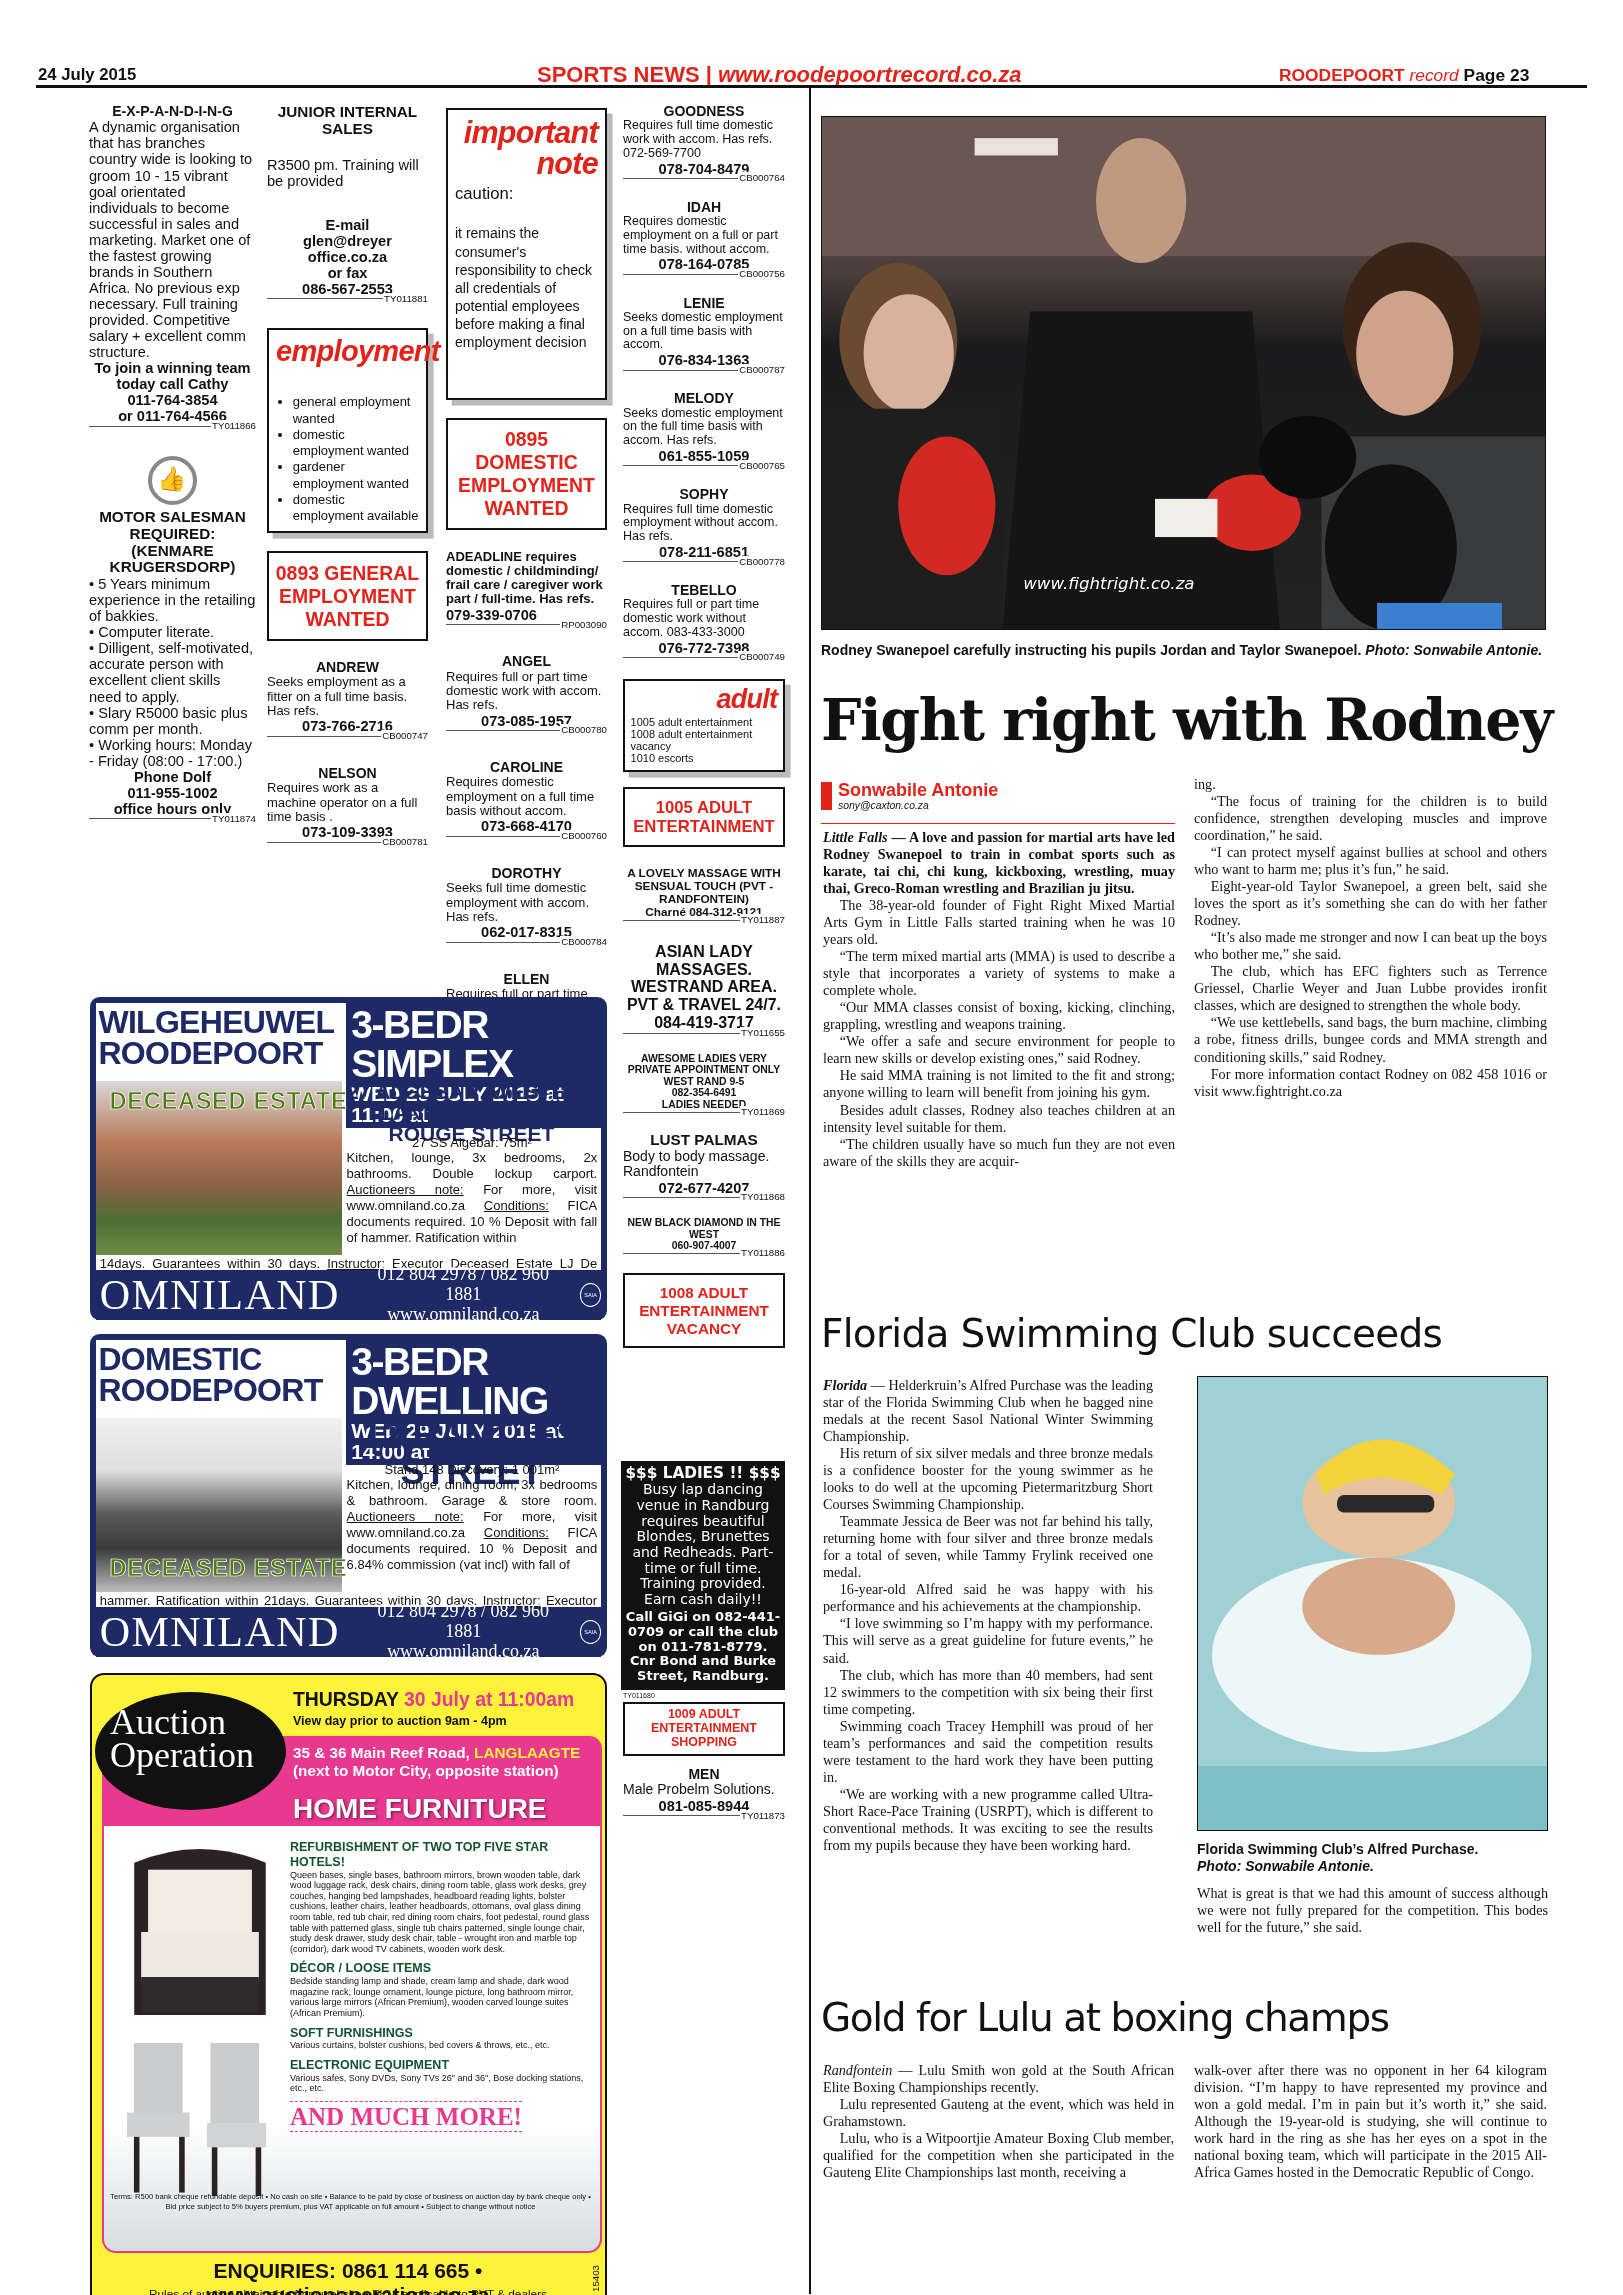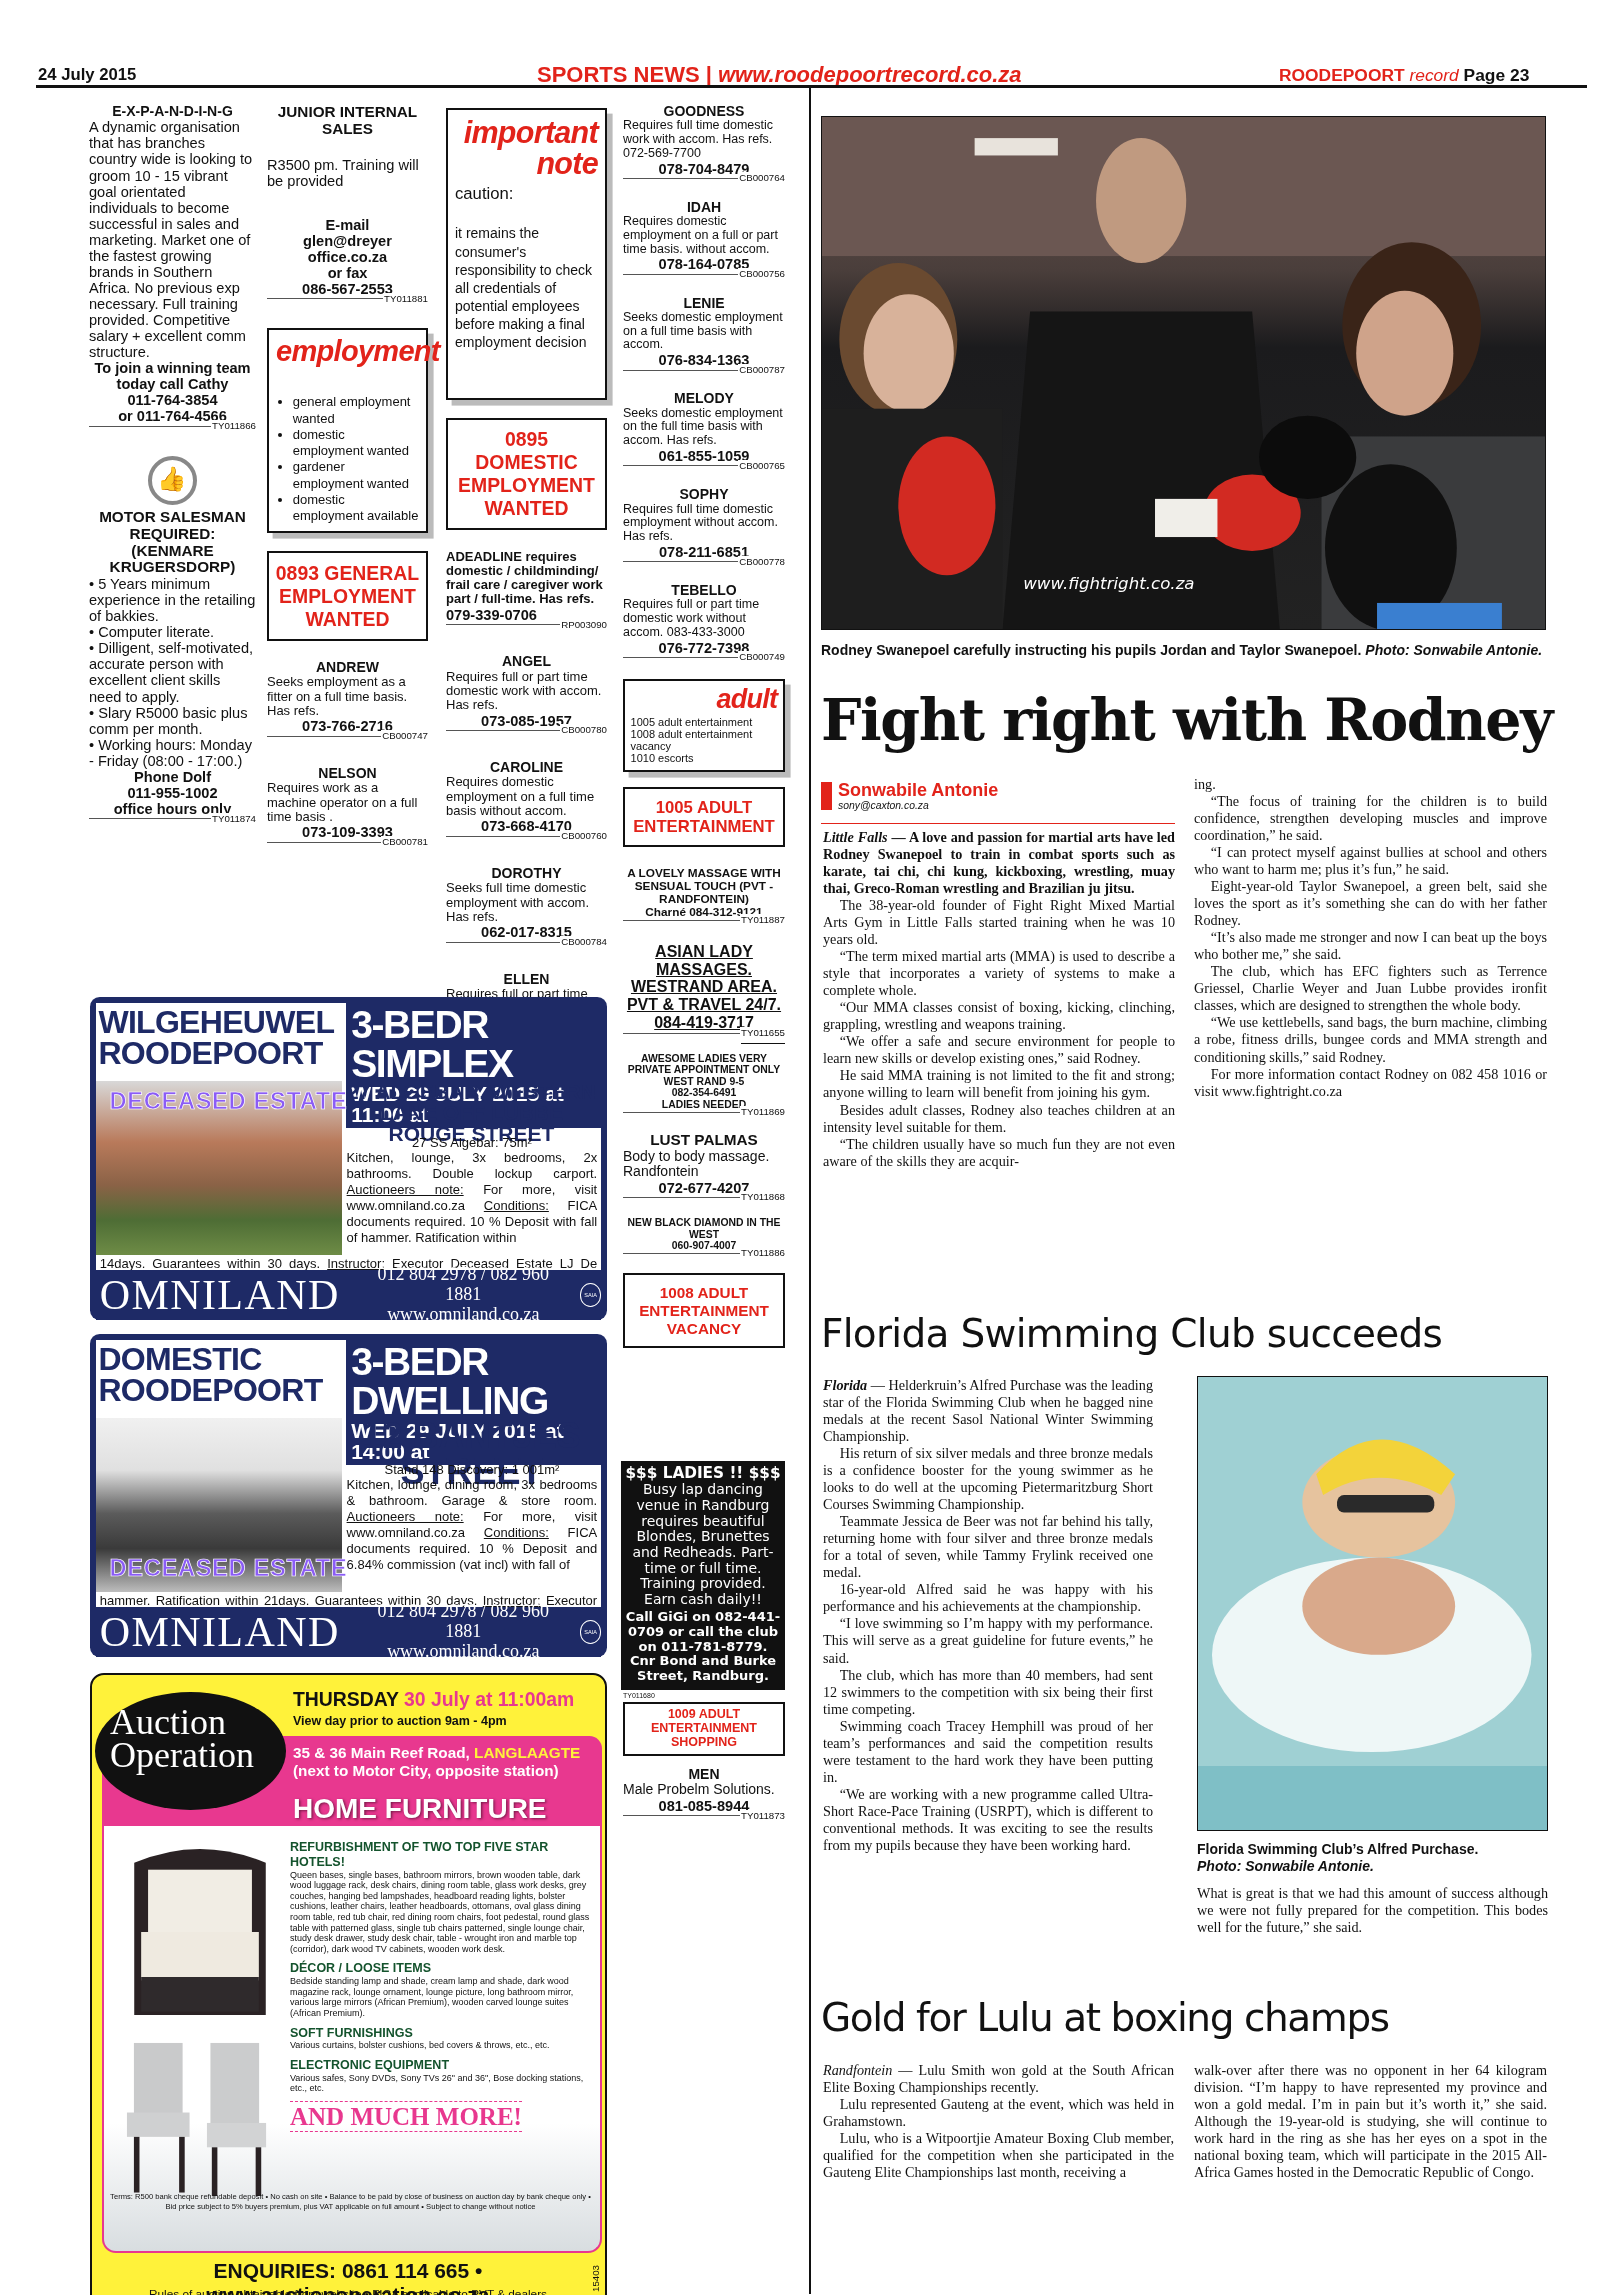--- a/index.html
+++ b/index.html
@@ -28,21 +28,21 @@
 
   
   .prop { position: absolute; left: 90px; width: 517px; background: #1e2a66; border-radius: 9.7px; padding: 5.6px; color: #fff; }
   .prop .inner { background: #fff; position: relative; height: 100%; }
   .prop .suburb { position: absolute; left: 0; top: 0; width: 246px; font-weight: bold; color: #1e2a66; font-size: 32px; line-height: 0.98; padding: 4.2px 2.8px; background: #fff; letter-spacing: -0.7px; }
   .prop .headline { position: absolute; left: 250px; top: 0; right: 0; background: #1e2a66; color: #fff; font-weight: bold; padding: 2.8px 5.6px; line-height: 1; }
   .prop .headline .big { font-size: 39px; letter-spacing: -1.4px; }
   .prop .headline .when { font-size: 21px; }
   .prop .addr { position: absolute; left: 250px; right: 4.2px; color: #1e2a66; font-weight: bold; text-align: center; line-height: 1; }
   .prop .photo { position: absolute; left: 0; width: 246px; }
-  .prop .estate { position: absolute; left: 14px; color: #8b5cf6; font-weight: bold; font-size: 23.6px; background: rgba(255,255,255,0.0); -webkit-text-stroke: 0.7px #fff; letter-spacing: 0.7px; }
+  .prop .estate { position: absolute; left: 14px; color: #4d7c0f; font-weight: bold; font-size: 23.6px; background: rgba(255,255,255,0.0); -webkit-text-stroke: 0.7px #fff; letter-spacing: 0.7px; }
   .prop .desc { position: absolute; left: 251px; right: 4.2px; color: #111; font-size: 13px; line-height: 1.22; text-align: justify; }
   .prop .desc .sz { text-align: center; display: block; }
   .prop .desc2 { position: absolute; left: 4.2px; right: 4.2px; color: #111; font-size: 13px; line-height: 1.22; text-align: justify; }
   .prop u { text-decoration: underline; }
   .prop .foot { position: absolute; left: 0; right: 0; bottom: -5.6px; height: 50px; background: #1e2a66; display: flex; align-items: center; }
   .prop .logo { font-family: "Liberation Serif", serif; font-size: 42px; color: #fff; letter-spacing: 1.4px; padding-left: 4.2px; line-height: 1; }
   .prop .contact { text-align: center; font-family: "Liberation Serif", serif; font-size: 18px; line-height: 1.1; margin-left: 28px; }
   .prop .seal { width: 23.6px; height: 23.6px; border-radius: 50%; border: 1.4px solid #fff; margin-left: 21px; font-size: 5.6px; display: flex; align-items: center; justify-content: center; }
 
   
@@ -253,21 +253,21 @@
     <div style="font-size:11px; margin-top:2.8px;">1005  adult entertainment</div>
     <div style="font-size:11px;">1008  adult entertainment vacancy</div>
     <div style="font-size:11px;">1010 escorts</div>
   </div>
   <div class="catbox" style="font-size:16.7px;">1005 ADULT ENTERTAINMENT</div>
   <div class="ad" style="margin-bottom:12.5px;">
     <div class="ttl" style="font-size:11.8px;">A LOVELY MASSAGE WITH SENSUAL TOUCH (PVT - RANDFONTEIN)</div>
     <div class="ttl" style="font-size:11.8px;">Charné 084-312-9121</div>
     <div class="ref"><span>TY011887</span></div>
   </div>
-  <div class="ad" style="margin-bottom:9.7px;text-decoration:underline;">
+  <div class="ad" style="margin-bottom:9.7px;">
     <div class="ttl" style="font-size:16px;">ASIAN LADY MASSAGES. WESTRAND AREA. PVT &amp; TRAVEL 24/7.</div>
     <div class="ph" style="font-size:16px;">084-419-3717</div>
     <div class="ref"><span>TY011655</span></div>
   </div>
   <div class="ad" style="margin-bottom:9.7px;">
     <div class="ttl" style="font-size:10.4px;">AWESOME LADIES VERY PRIVATE APPOINTMENT ONLY WEST RAND 9-5</div>
     <div class="ttl" style="font-size:10.4px;">082-354-6491</div>
     <div class="ttl" style="font-size:10.4px;">LADIES NEEDED</div>
     <div class="ref"><span>TY011869</span></div>
   </div>

